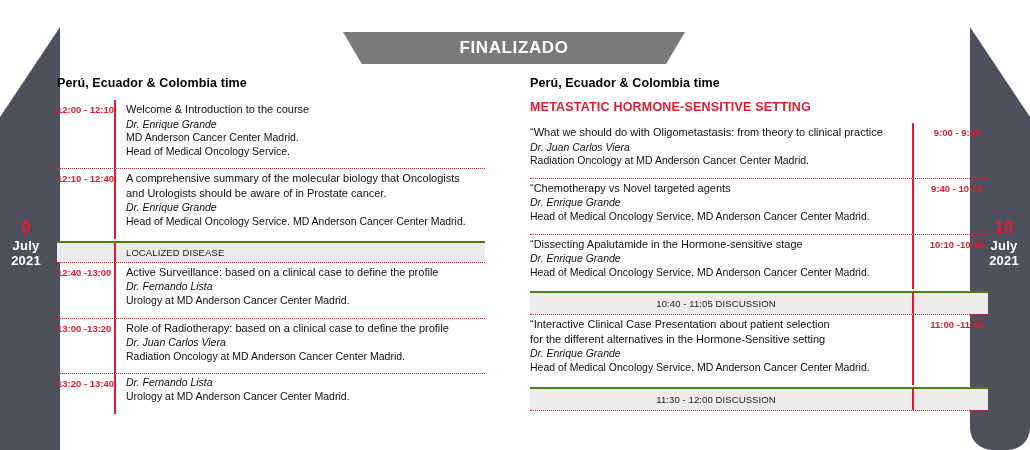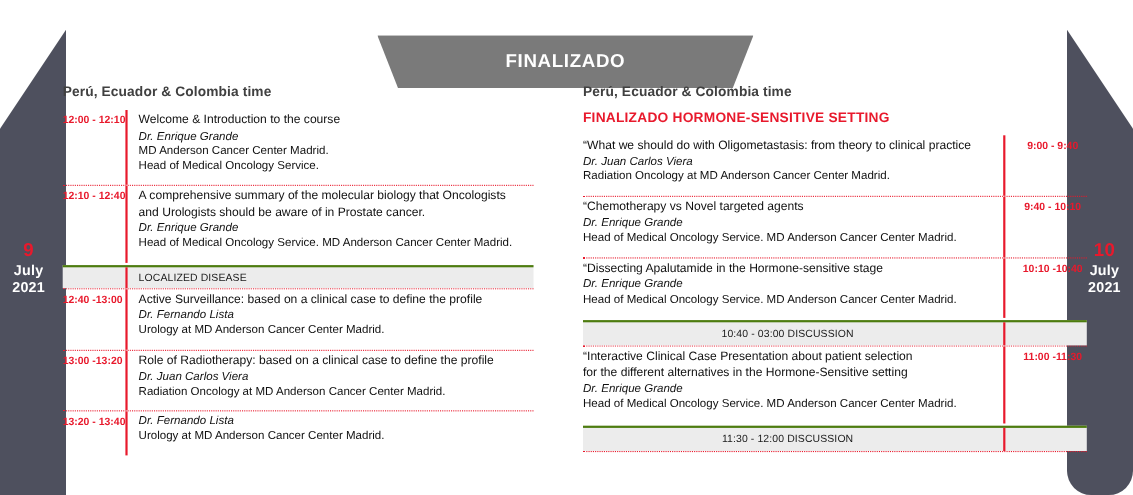--- a/index.html
+++ b/index.html
@@ -59,21 +59,21 @@
     color: #ffffff;
     letter-spacing: 0.2px;
   }
 
   
   .status-banner {
     position: absolute;
     top: 32px;
     left: 343px;
     width: 342px;
-    height: 48px;
+    height: 32px;
     background: #7a7a7a;
     clip-path: polygon(0 0, 100% 0, 94.5% 100%, 5.5% 100%);
     display: flex;
     align-items: center;
     justify-content: center;
   }
   .status-banner-label {
     color: #ffffff;
     font-size: 17px;
     font-weight: bold;
@@ -82,21 +82,21 @@
 
   
   .column {
     position: absolute;
     top: 76px;
   }
   .column.left  { left: 57px;  width: 428px; }
   .column.right { left: 530px; width: 458px; }
 
   .tz-header {
-    color: #404040;
+    color: #000000;
     font-size: 12.5px;
     font-weight: bold;
     letter-spacing: 0.1px;
     margin: 0 0 10px 0;
   }
   .section-title {
     color: #e8192c;
     font-size: 12.5px;
     font-weight: bold;
     letter-spacing: 0.2px;
@@ -308,21 +308,21 @@
           <div class="body">
             <div class="speaker">Dr. Fernando Lista</div>
             <div class="affiliation">Urology at MD Anderson Cancer Center Madrid.</div>
           </div>
         </div>
       </div>
   </div>
 
   <div class="column right">
     <div class="tz-header">Perú, Ecuador &amp; Colombia time</div>
-    <div class="section-title">FINALIZADO HORMONE-SENSITIVE SETTING</div>
+    <div class="section-title">METASTATIC HORMONE-SENSITIVE SETTING</div>
     <div id="right-rows">
         <div class="row-right">
           <div class="body">
             <div class="talk-title">“What we should do with Oligometastasis: from theory to clinical practice</div>
             <div class="speaker">Dr. Juan Carlos Viera</div>
             <div class="affiliation">Radiation Oncology at MD Anderson Cancer Center Madrid.</div>
           </div>
           <div class="bar"></div>
           <div class="time">9:00 - 9:40</div>
         </div>
@@ -340,21 +340,21 @@
         <div class="row-right">
           <div class="body">
             <div class="talk-title">“Dissecting Apalutamide in the Hormone-sensitive stage</div>
             <div class="speaker">Dr. Enrique Grande</div>
             <div class="affiliation">Head of Medical Oncology Service. MD Anderson Cancer Center Madrid.</div>
           </div>
           <div class="bar"></div>
           <div class="time">10:10 -10:40</div>
         </div>
         <div class="gray-band discussion">
-          <span class="band-label">10:40  - 03:00  DISCUSSION</span>
+          <span class="band-label">10:40  - 11:05  DISCUSSION</span>
           <span class="red-stub" style="right: 74px;"></span>
         </div>
         <div class="band-underline"></div>
         <div class="row-right">
           <div class="body">
             <div class="talk-title">“Interactive Clinical Case Presentation about patient selection<br>for the different alternatives in the Hormone-Sensitive setting</div>
             <div class="speaker">Dr. Enrique Grande</div>
             <div class="affiliation">Head of Medical Oncology Service. MD Anderson Cancer Center Madrid.</div>
           </div>
           <div class="bar"></div>

